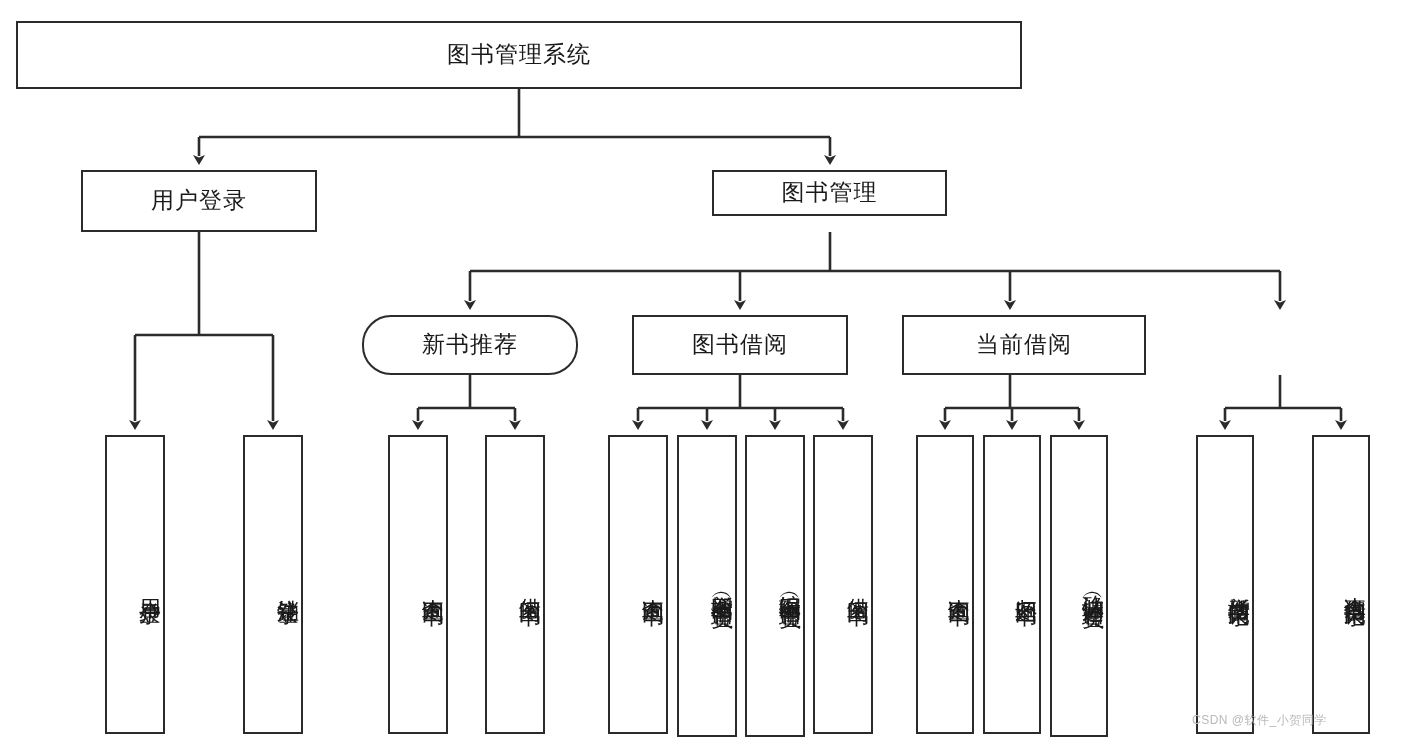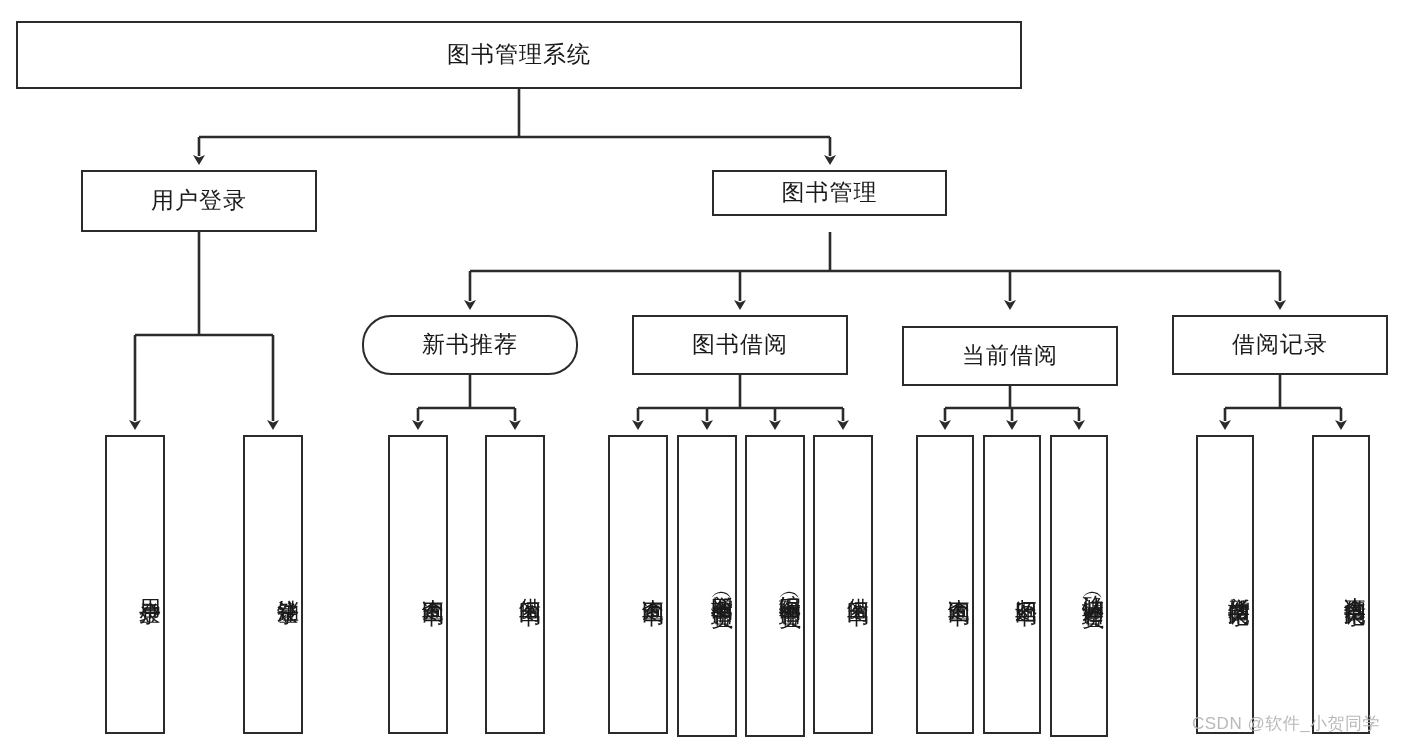--- a/index.html
+++ b/index.html
@@ -48,21 +48,21 @@
     padding: 6px 0;
     align-items: flex-start;
     justify-content: center;
   }
   .node.vert span {
     writing-mode: vertical-rl;
     text-orientation: upright;
   }
   .watermark {
     position: absolute;
-    font-size: 17px;
+    font-size: 12px;
     color: #b9b9b9;
     white-space: nowrap;
     letter-spacing: 0.5px;
   }
 </style>
 </head>
 <body>
 
 <div id="canvas">
 
@@ -126,25 +126,22 @@
   <div class="node horiz" id="node-l2-1" style="left: 712px; top: 170px; width: 235px; height: 46px;">
     <span>图书管理</span>
   </div>
 
   <div class="node horiz" id="node-l3-0" style="left: 362px; top: 315px; width: 216px; height: 60px; border-radius: 29px;">
     <span>新书推荐</span>
   </div>
   <div class="node horiz" id="node-l3-1" style="left: 632px; top: 315px; width: 216px; height: 60px; font-family: Liberation Serif, serif;">
     <span>图书借阅</span>
   </div>
-  <div class="node horiz" id="node-l3-2" style="left: 902px; top: 326px; width: 216px; height: 60px;">
+  <div class="node horiz" id="node-l3-2" style="left: 902px; top: 315px; width: 244px; height: 60px;">
     <span>当前借阅</span>
-  </div>
-  <div class="node horiz" id="node-l3-3" style="left: 1172px; top: 315px; width: 216px; height: 60px;">
-    <span>借阅记录</span>
   </div>
 
   <div class="node vert" id="node-leaf-0" style="left: 105px; top: 435px; width: 60px; height: 299px;">
     <span>用户登录</span>
   </div>
   <div class="node vert" id="node-leaf-1" style="left: 243px; top: 435px; width: 60px; height: 299px;">
     <span>注销登录</span>
   </div>
   <div class="node vert" id="node-leaf-2" style="left: 388px; top: 435px; width: 60px; height: 299px;">
     <span>查询图书</span>

